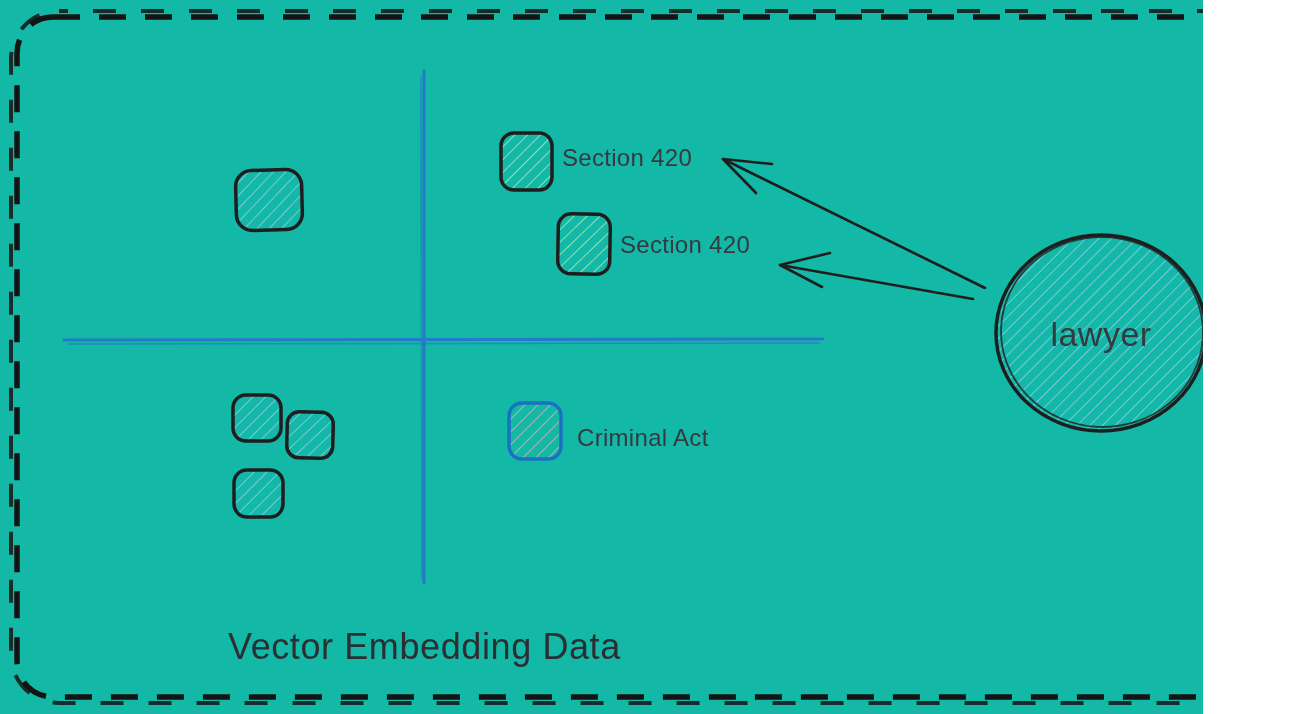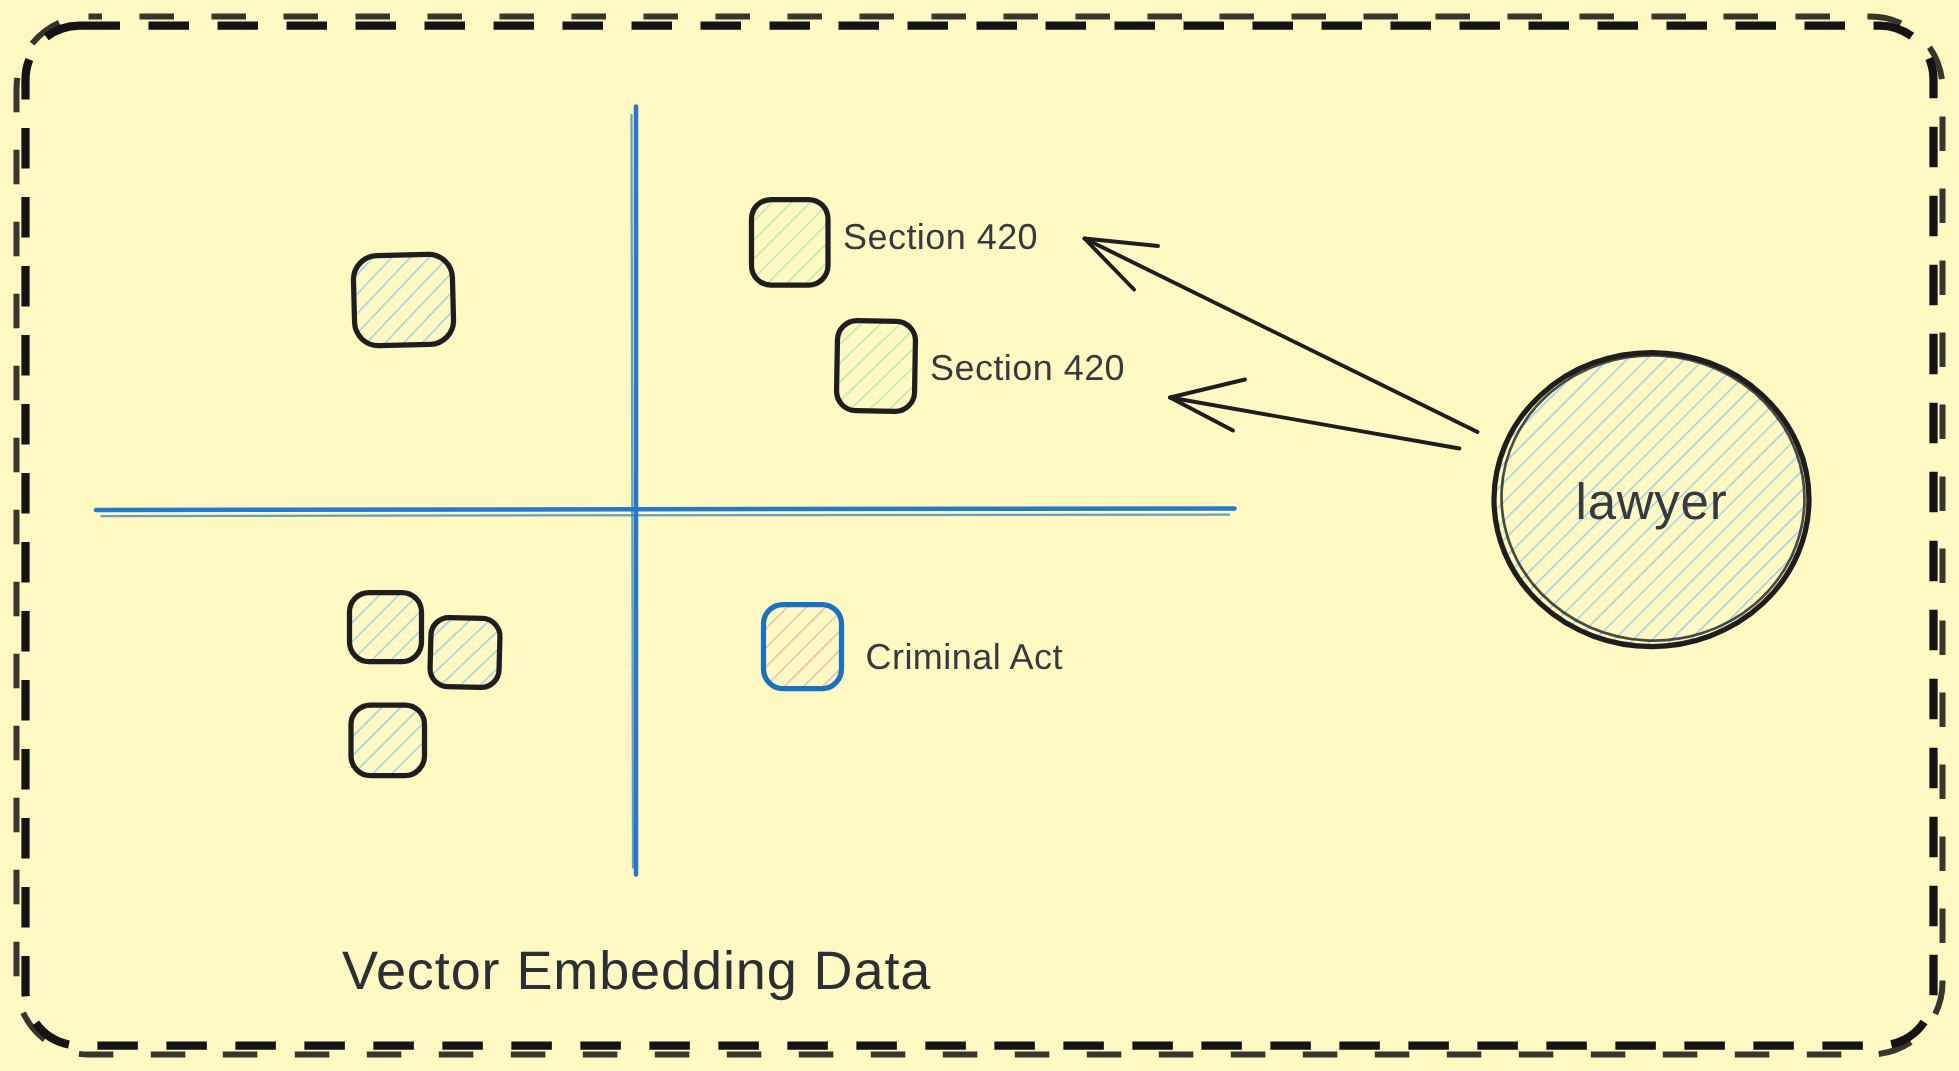--- a/index.html
+++ b/index.html
@@ -3,23 +3,23 @@
 <meta charset="utf-8">
 <style>
   html, body {
     margin: 0;
     padding: 0;
     background: #ffffff;
     font-family: "Liberation Sans", sans-serif;
   }
   .canvas-wrap {
     position: relative;
-    width: 1306px;
+    width: 1203px;
     height: 714px;
-    background: #fef9c3;
+    background: #14b8a6;
     overflow: hidden;
   }
   svg { display: block; }
   text {
     font-family: "Liberation Sans", sans-serif;
     fill: #343a40;
   }
   .label-text { font-size: 24px; letter-spacing: 0.3px; }
   .circle-text { font-size: 34px; letter-spacing: 0.5px; }
   .title-text { font-size: 36px; letter-spacing: 0.6px; fill: #2b2f33; }

